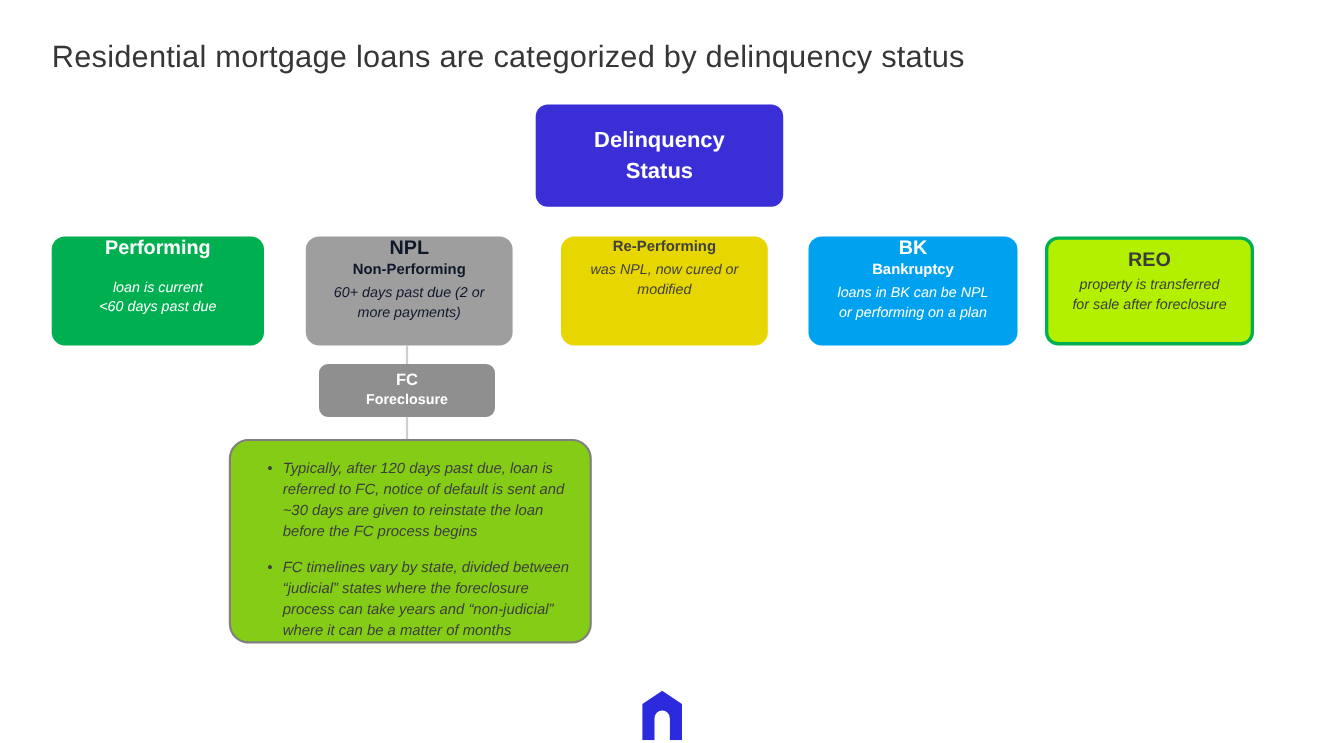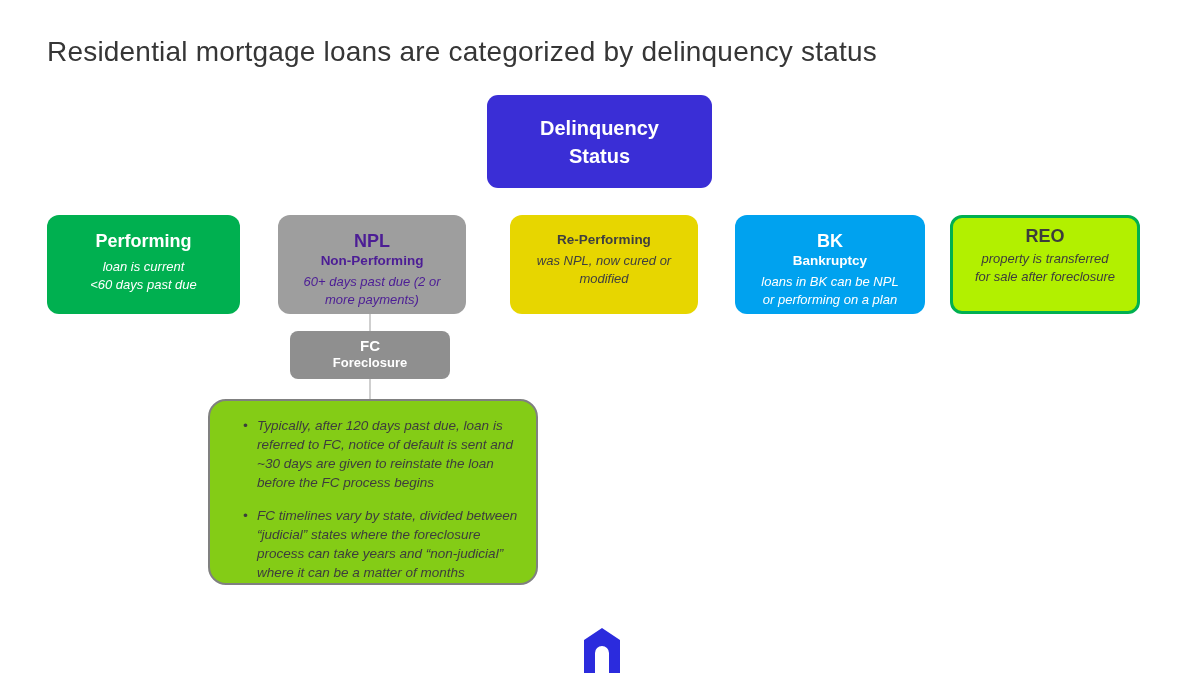--- a/index.html
+++ b/index.html
@@ -38,28 +38,28 @@
     align-items: center;
     justify-content: center;
     white-space: pre-line;
   }
   .cat {
     position: absolute;
     top: 215px;
     height: 99px;
     border-radius: 12px;
     text-align: center;
-    padding-top: 16px;
+    padding-top: 0;
   }
   .cat-name { font-weight: bold; font-size: 18px; line-height: 1.15; }
   .cat-sub  { font-weight: bold; font-size: 13.5px; line-height: 1.35; }
   .cat-desc { font-style: italic; font-size: 13px; line-height: 1.4; white-space: pre-line; margin-top: 3px; }
   .cat-performing { left: 47px;  width: 193px; background: #00b050; color: #ffffff; }
-  .cat-performing .cat-desc { margin-top: 6px; text-align: center; }
-  .cat-npl        { left: 278px; width: 188px; background: #9e9e9e; color: #4c1d95; }
+  .cat-performing .cat-desc { margin-top: 16px; text-align: center; }
+  .cat-npl        { left: 278px; width: 188px; background: #9e9e9e; color: #0f172a; }
   .cat-rpl        { left: 510px; width: 188px; background: #e7d600; color: #3f3f3f; }
   .cat-bk         { left: 735px; width: 190px; background: #00a2ef; color: #ffffff; }
   .cat-reo        { left: 950px; width: 190px; background: #b2f000; color: #3c3c3c; border: 3px solid #00b050; padding-top: 8px; }
   .fc-box {
     position: absolute;
     left: 290px;
     top: 331px;
     width: 160px;
     height: 48px;
     background: #8f8f8f;

